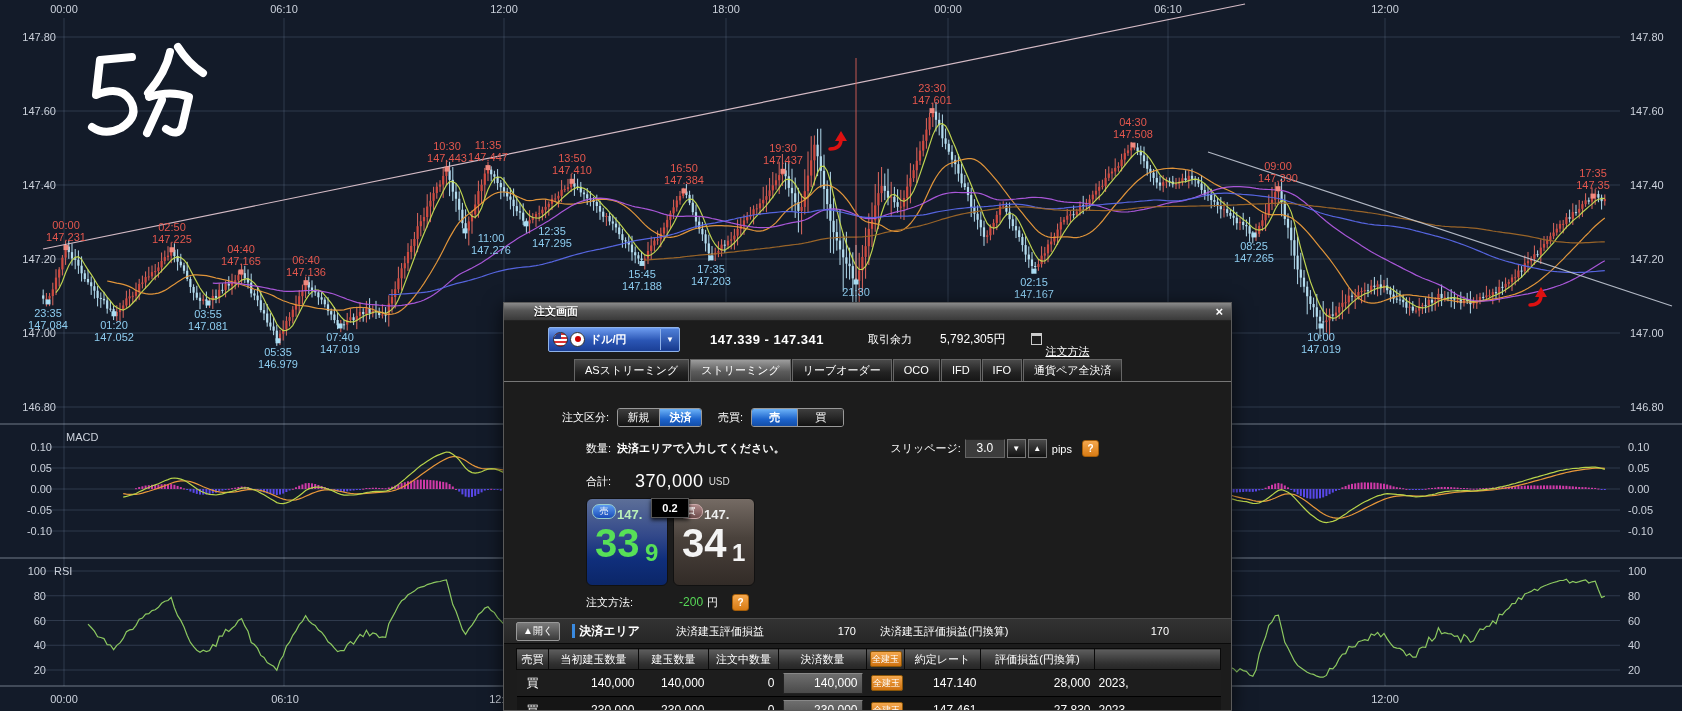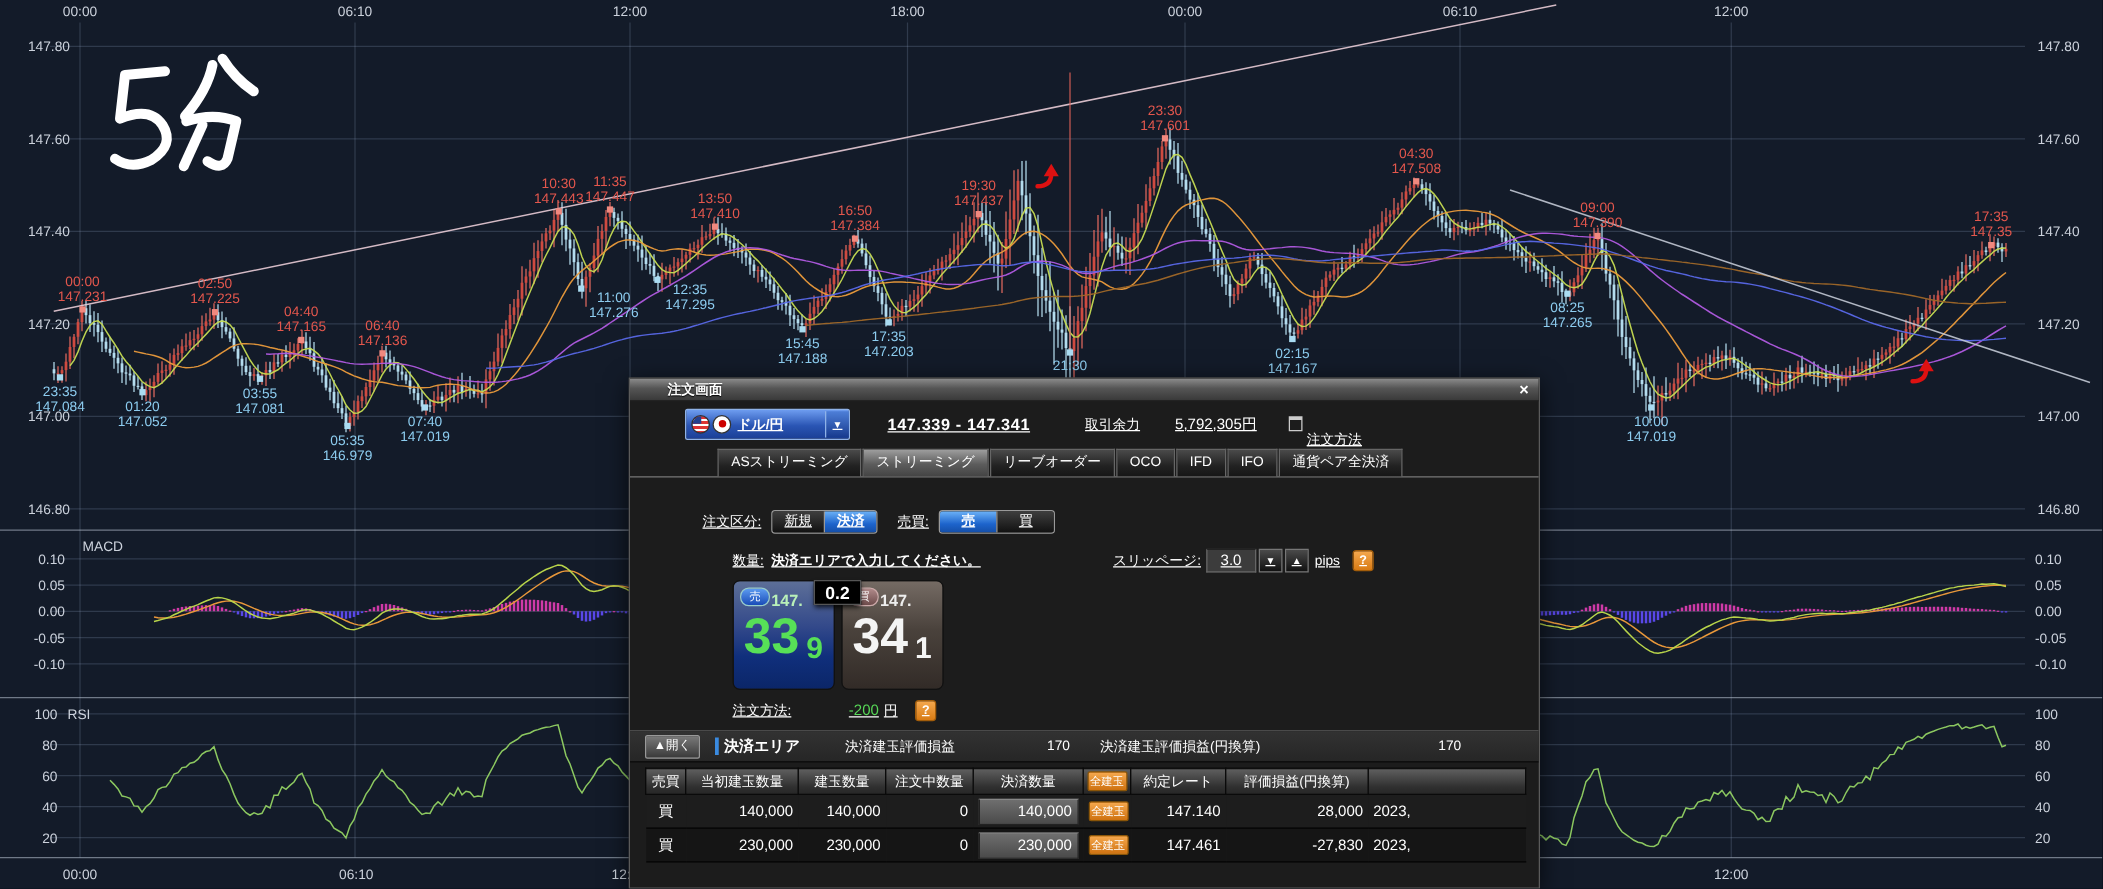--- a/index.html
+++ b/index.html
@@ -9,21 +9,21 @@
   svg text{font-family:"Liberation Sans",sans-serif;}
 
   
   #dialog{position:absolute;left:503px;top:302px;width:729px;height:409px;background:#1c1c1c;
           border:1px solid #5a5a5a;box-shadow:0 4px 18px rgba(0,0,0,.7);box-sizing:border-box;
           color:#fff;font-size:11px;overflow:hidden;}
   #title-bar{height:17px;background:linear-gradient(180deg,#8a8a8a,#555 45%,#3a3a3a);
              display:flex;align-items:center;border-bottom:1px solid #222;}
   #title-text{margin-left:30px;font-weight:bold;color:#fff;font-size:11px;text-shadow:0 1px 1px #000;}
   #close-btn{margin-left:auto;margin-right:8px;color:#fff;font-weight:bold;font-size:13px;cursor:pointer;line-height:13px;}
-  .row{display:flex;align-items:center;text-decoration:underline;}
+  .row{display:flex;align-items:center;}
   #currency-row{margin-top:5px;height:26px;}
   #pair-select{margin-left:44px;width:130px;height:23px;background:linear-gradient(180deg,#6d9cef,#2a55b4 55%,#1b3f96);
                border:1px solid #8fb2e8;border-radius:2px;display:flex;align-items:center;cursor:pointer;}
   .flag{width:13px;height:13px;border-radius:50%;position:relative;overflow:hidden;border:1px solid #333;}
   .flag-us{margin-left:4px;background:repeating-linear-gradient(180deg,#d33 0 2px,#fff 2px 4px);}
   .flag-us::after{content:"";position:absolute;left:0;top:0;width:7px;height:6px;background:#23408f;}
   .flag-jp{margin-left:2px;background:#fff;}
   .flag-jp::after{content:"";position:absolute;left:3.5px;top:3.5px;width:6px;height:6px;border-radius:50%;background:#c00;}
   #pair-label{margin-left:5px;font-weight:bold;color:#fff;}
   #pair-caret{margin-left:auto;width:18px;height:21px;border-left:1px solid #8fb2e8;
@@ -70,21 +70,21 @@
   .price-major{position:absolute;top:8px;left:30px;font-size:13px;font-weight:bold;}
   #sell-btn .price-major{color:#b9f0b9;}
   #buy-btn .price-major{color:#eee;}
   .price-big{position:absolute;top:22px;left:8px;font-size:40px;font-weight:bold;}
   #sell-btn .price-big{color:#57e057;}
   #buy-btn .price-big{color:#f4f4f4;}
   .price-small{position:absolute;top:40px;left:58px;font-size:24px;font-weight:bold;}
   #sell-btn .price-small{color:#57e057;}
   #buy-btn .price-small{color:#f4f4f4;}
   #spread-box{position:absolute;left:147px;top:0;width:36px;height:18px;background:#000;border:1px solid #555;
-              color:#fff;font-weight:bold;font-size:14px;text-align:center;line-height:18px;box-shadow:0 2px 4px rgba(0,0,0,.8);}
+              color:#fff;font-weight:bold;font-size:11px;text-align:center;line-height:18px;box-shadow:0 2px 4px rgba(0,0,0,.8);}
   #pl-row{margin-top:8px;padding-left:82px;height:16px;}
   #pl-value{margin-left:46px;color:#57d857;font-size:12px;}
   #pl-unit{margin-left:4px;}
   #settle-divider{margin-top:8px;border-top:1px solid #4a4a4a;}
   #settle-bar{height:24px;background:linear-gradient(180deg,#323232,#262626);display:flex;align-items:center;border-bottom:1px solid #0a0a0a;}
   #open-btn{margin-left:12px;height:17px;padding:0 6px;background:linear-gradient(180deg,#7a7a7a,#3a3a3a);
             border:1px solid #999;border-radius:2px;font-size:10px;line-height:16px;cursor:pointer;}
   #area-accent{width:3px;height:14px;background:#3a8ae0;margin-left:12px;}
   #area-label{font-weight:bold;font-size:12px;margin-left:4px;}
   #settle-pl-label{margin-left:36px;}
@@ -1801,20 +1801,25 @@
       <div id="slippage-group">
         <span>スリッページ:</span>
         <div id="slippage-box">3.0</div>
         <div class="spin-btn">▼</div>
         <div class="spin-btn">▲</div>
         <span id="pips-label">pips</span>
         <div class="help-btn">?</div>
       </div>
     </div>
 
+    <div id="total-row" class="row">
+      <span>合計:</span>
+      <span id="total-value">370,000</span>
+      <span id="total-unit">USD</span>
+    </div>
 
     <div id="price-btns">
       <div class="price-btn" id="sell-btn">
         <span class="side-badge" id="sell-badge">売</span>
         <span class="price-major">147.</span>
         <span class="price-big">33</span>
         <span class="price-small">9</span>
       </div><div class="price-btn" id="buy-btn">
         <span class="side-badge" id="buy-badge">買</span>
         <span class="price-major">147.</span>

